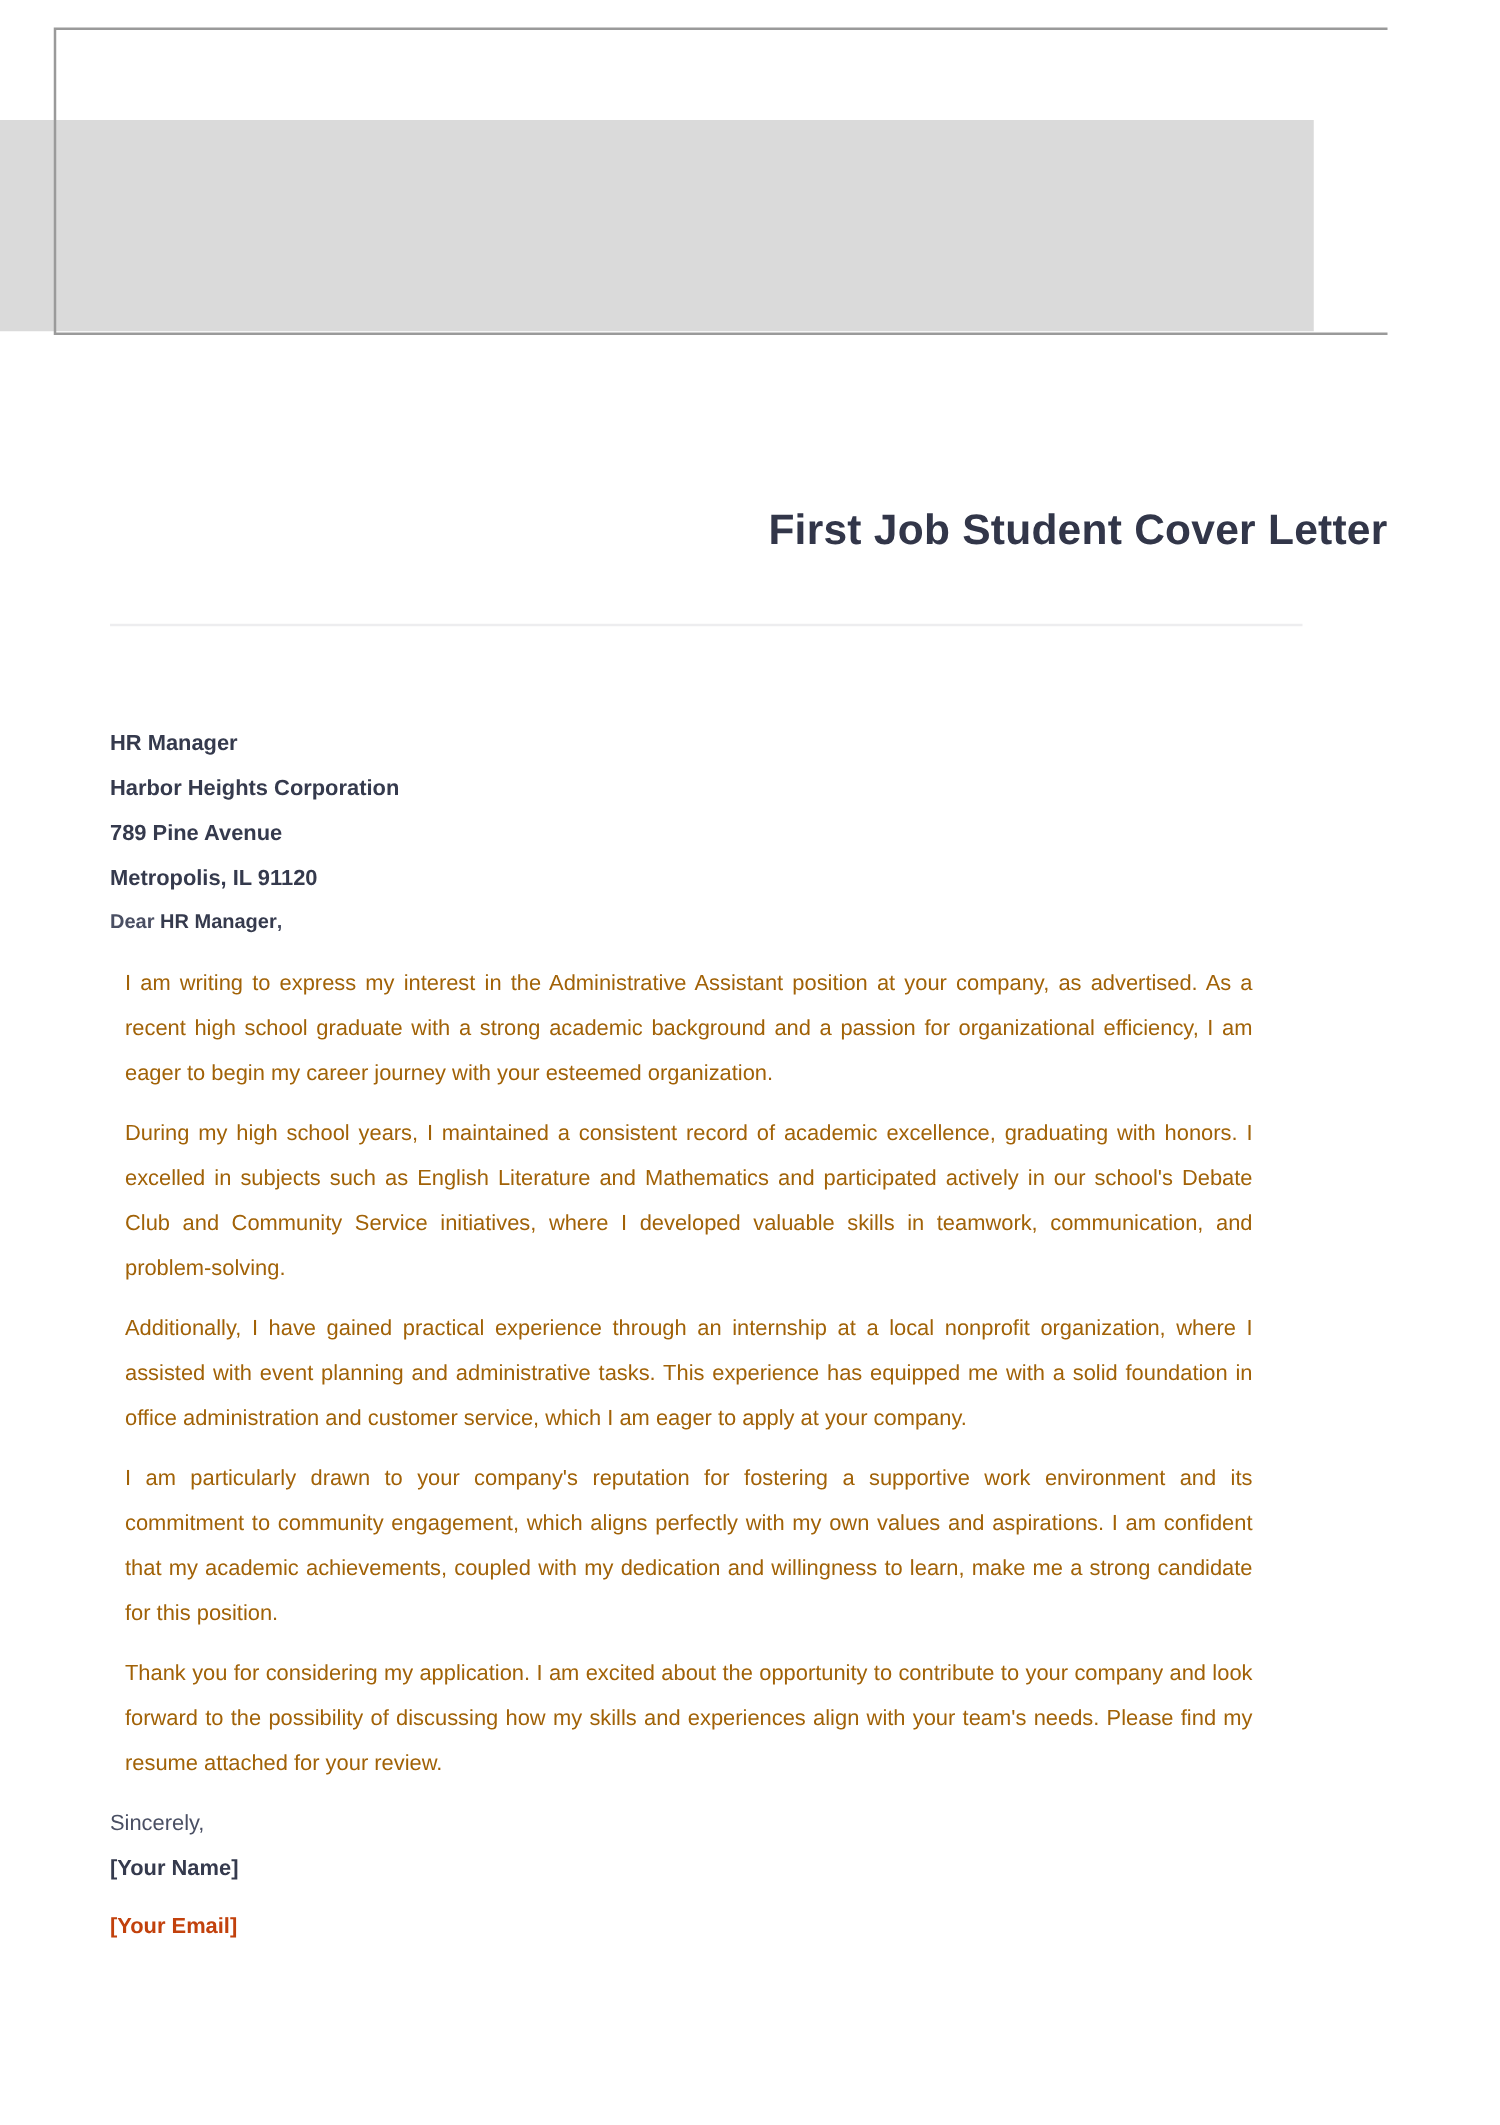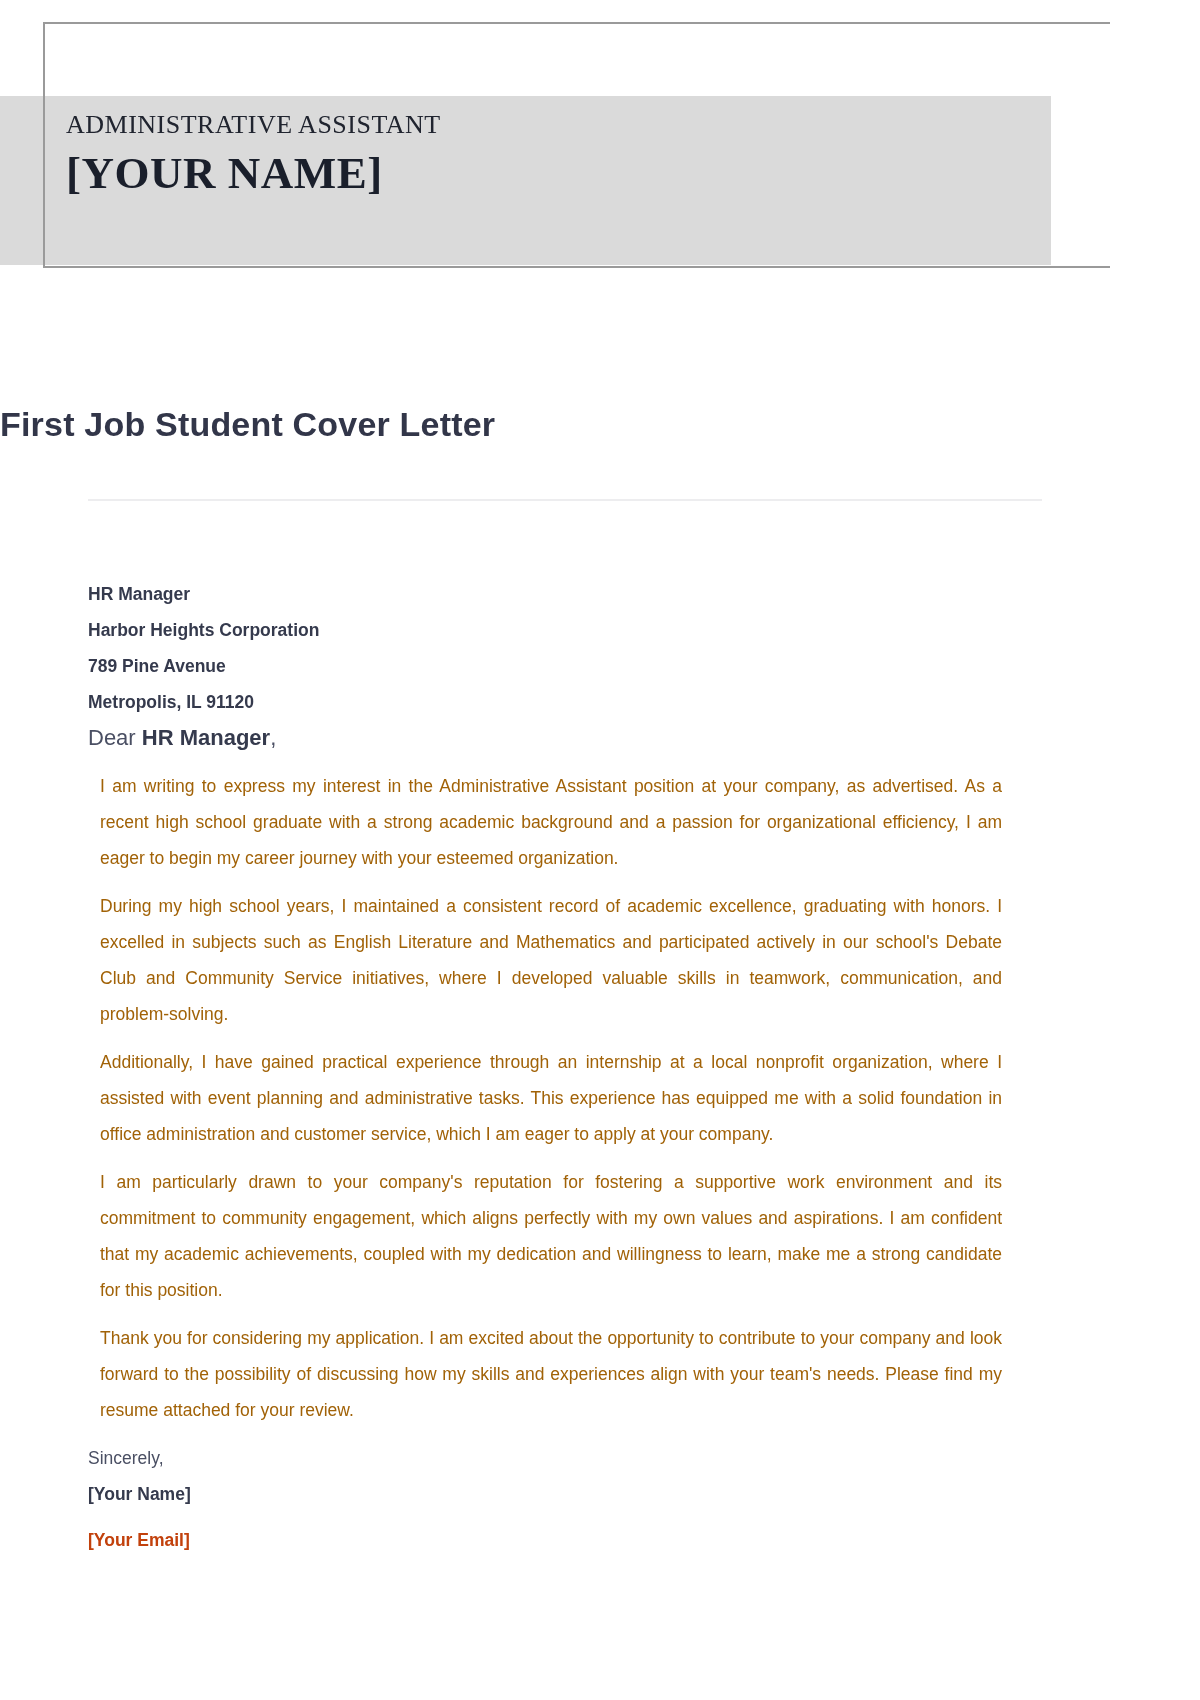--- a/index.html
+++ b/index.html
@@ -76,21 +76,21 @@
     margin-top: 6px;
     white-space: nowrap;
   }
 
   
   .doc-title {
     position: absolute;
     left: 0;
     top: 405px;
     width: 1110px;
-    text-align: left;
+    text-align: right;
     font-size: 34px;
     font-weight: bold;
     color: #323649;
     letter-spacing: 0.2px;
   }
 
   .title-rule {
     position: absolute;
     left: 88px;
     top: 499px;
@@ -108,23 +108,24 @@
     color: #4a4f63;
     font-size: 17.5px;
   }
   .addr-line {
     font-weight: bold;
     color: #353a4d;
     font-size: 17.5px;
     line-height: 36px;
   }
   .salutation {
-    font-size: 22px;
+    font-size: 16px;
     line-height: 36px;
     color: #4a4f63;
+    font-weight: bold;
   }
   .salutation b {
     color: #353a4d;
   }
   .para {
     text-align: justify;
     line-height: 36px;
     margin: 12px;
     color: #a16207;
   }
@@ -146,24 +147,20 @@
   }
 </style>
 </head>
 <body>
 
 <div class="page">
 
   <div class="header-zone">
     <div class="header-band"></div>
     <div class="header-outline"></div>
-    <div class="header-text">
-      <div class="header-role">ADMINISTRATIVE ASSISTANT</div>
-      <div class="header-name">[YOUR NAME]</div>
-    </div>
   </div>
 
   <div class="doc-title">First Job Student Cover Letter</div>
   <div class="title-rule"></div>
 
   <div class="letter">
 
     <div class="addr-line">HR Manager</div>
     <div class="addr-line">Harbor Heights Corporation</div>
     <div class="addr-line">789 Pine Avenue</div>

